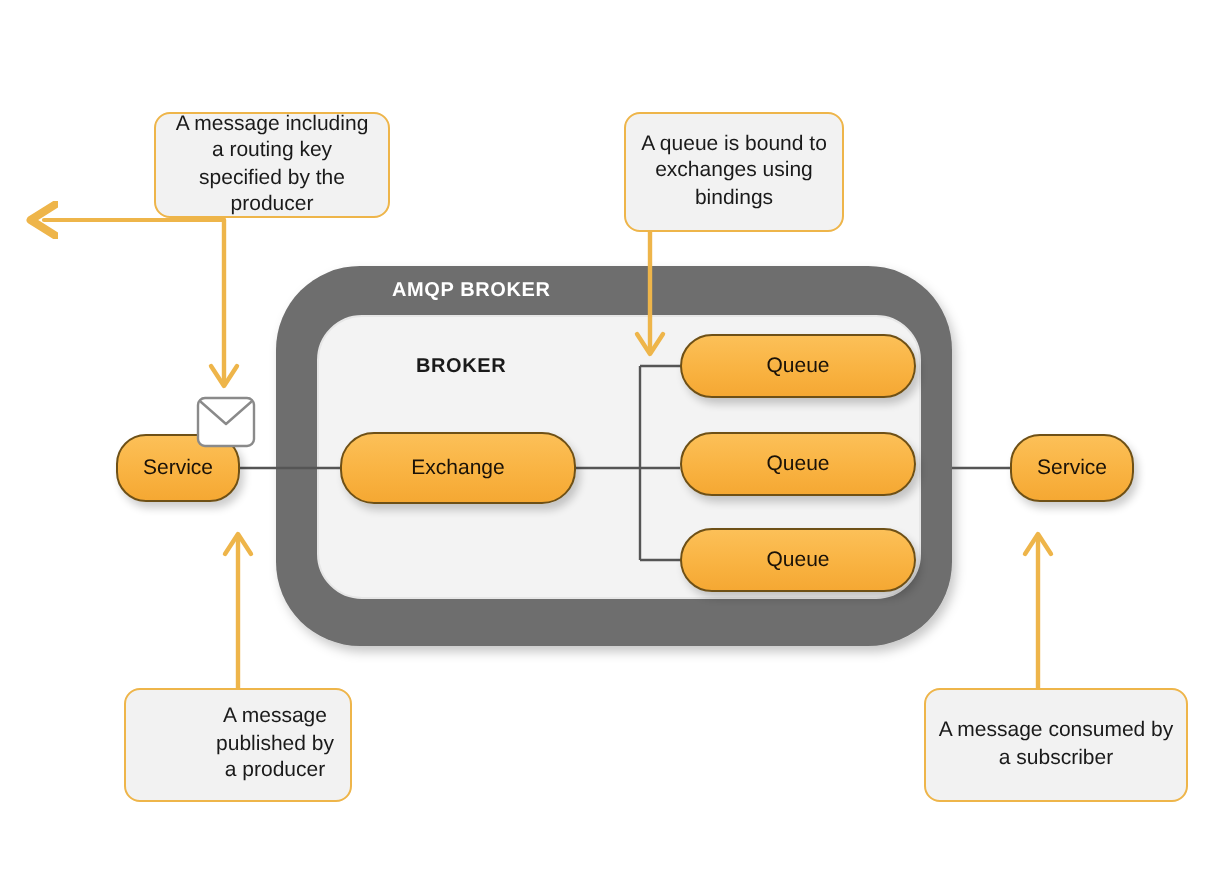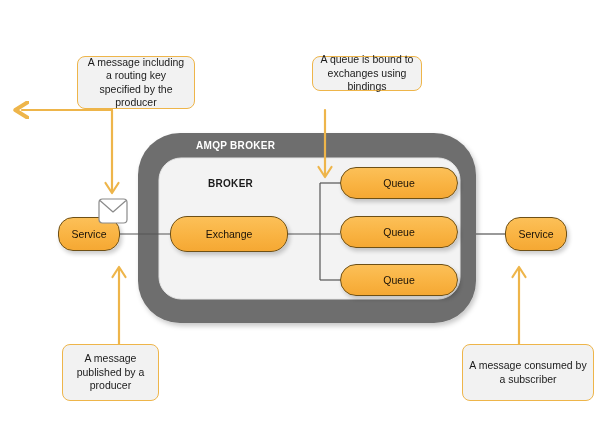--- a/index.html
+++ b/index.html
@@ -27,22 +27,22 @@
     line-height:13.5px;
     text-align:center;
     display:flex;
     align-items:center;
     justify-content:center;
     padding:4px 6px;
   }
   .callout span{display:block;}
 
   #callout-routing-key{left:58px;top:56px;width:118px;height:53px;margin-left:19px;}
-  #callout-binding{left:312px;top:56px;width:110px;height:35px;justify-content:flex-end;}
-  #callout-published{left:62px;top:344px;width:97px;height:57px;}
+  #callout-binding{left:312px;top:56px;width:110px;height:60px;justify-content:flex-end;}
+  #callout-published{left:62px;top:344px;width:114px;height:57px;padding-left:43px;}
   #callout-consumed{left:462px;top:344px;width:132px;height:57px;}
 
   
   .pill{
     position:absolute;
     box-sizing:border-box;
     background:linear-gradient(180deg,#fcc058 0%,#f9b342 55%,#f5a833 100%);
     border:1px solid #6e5016;
     border-radius:13px;
     color:#1a1208;

